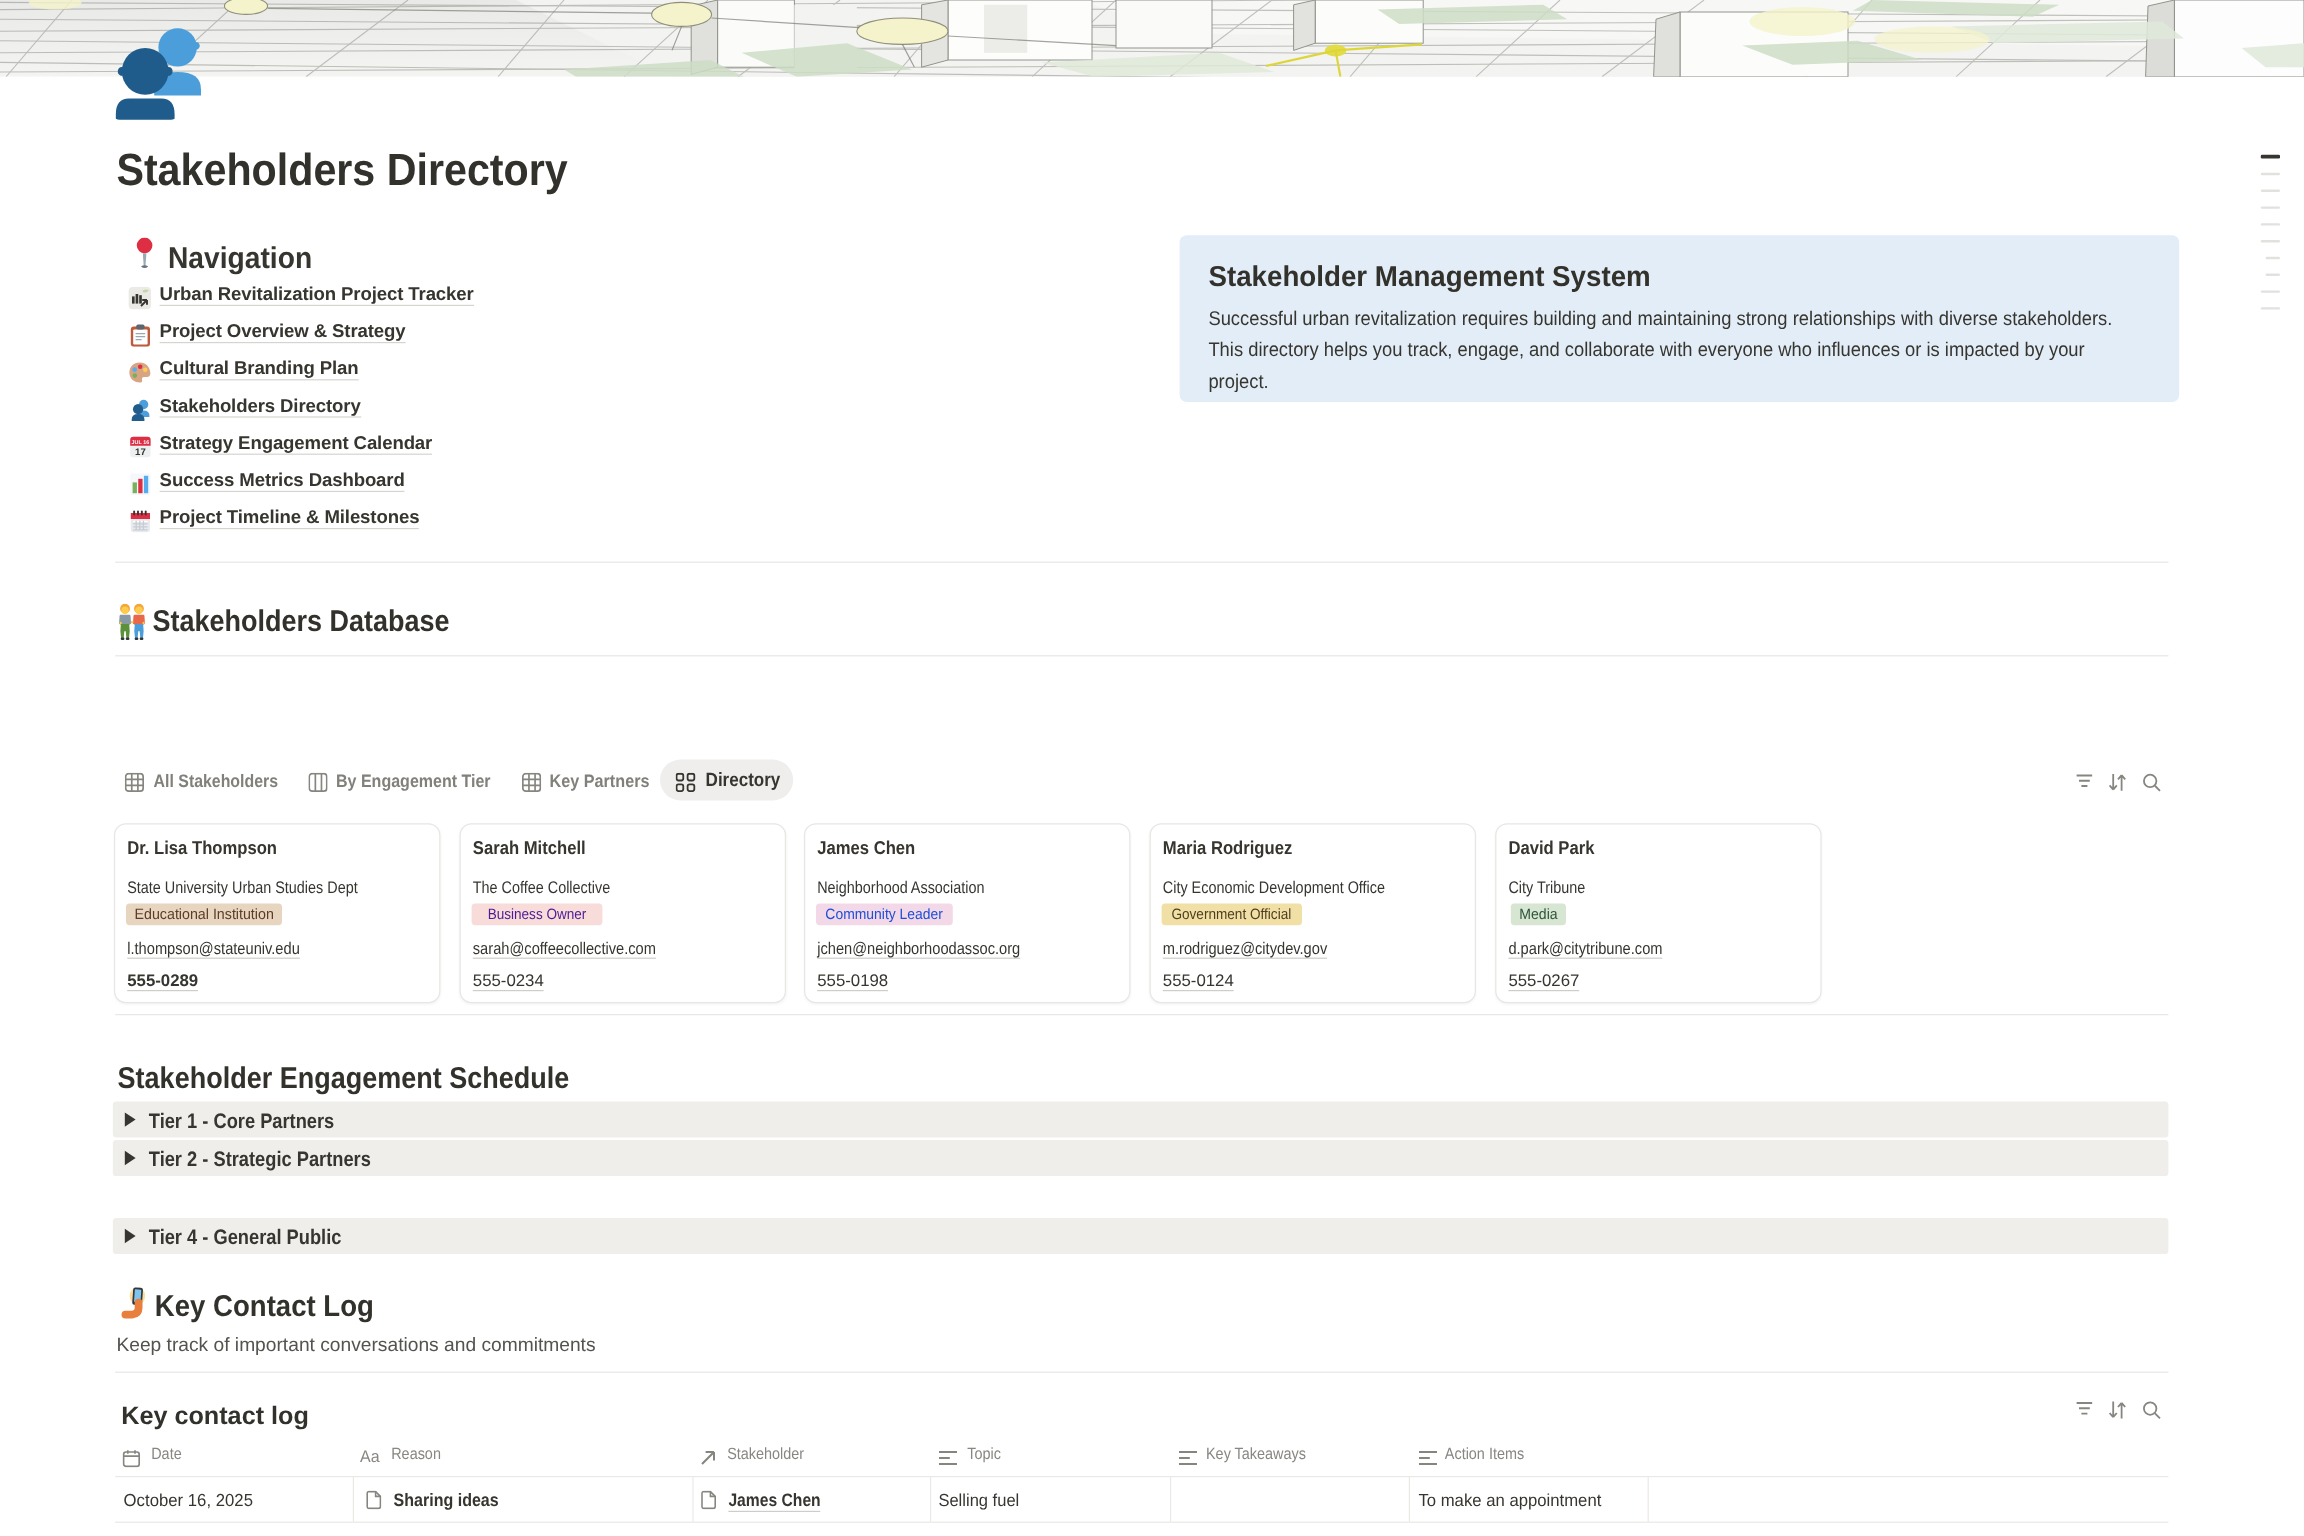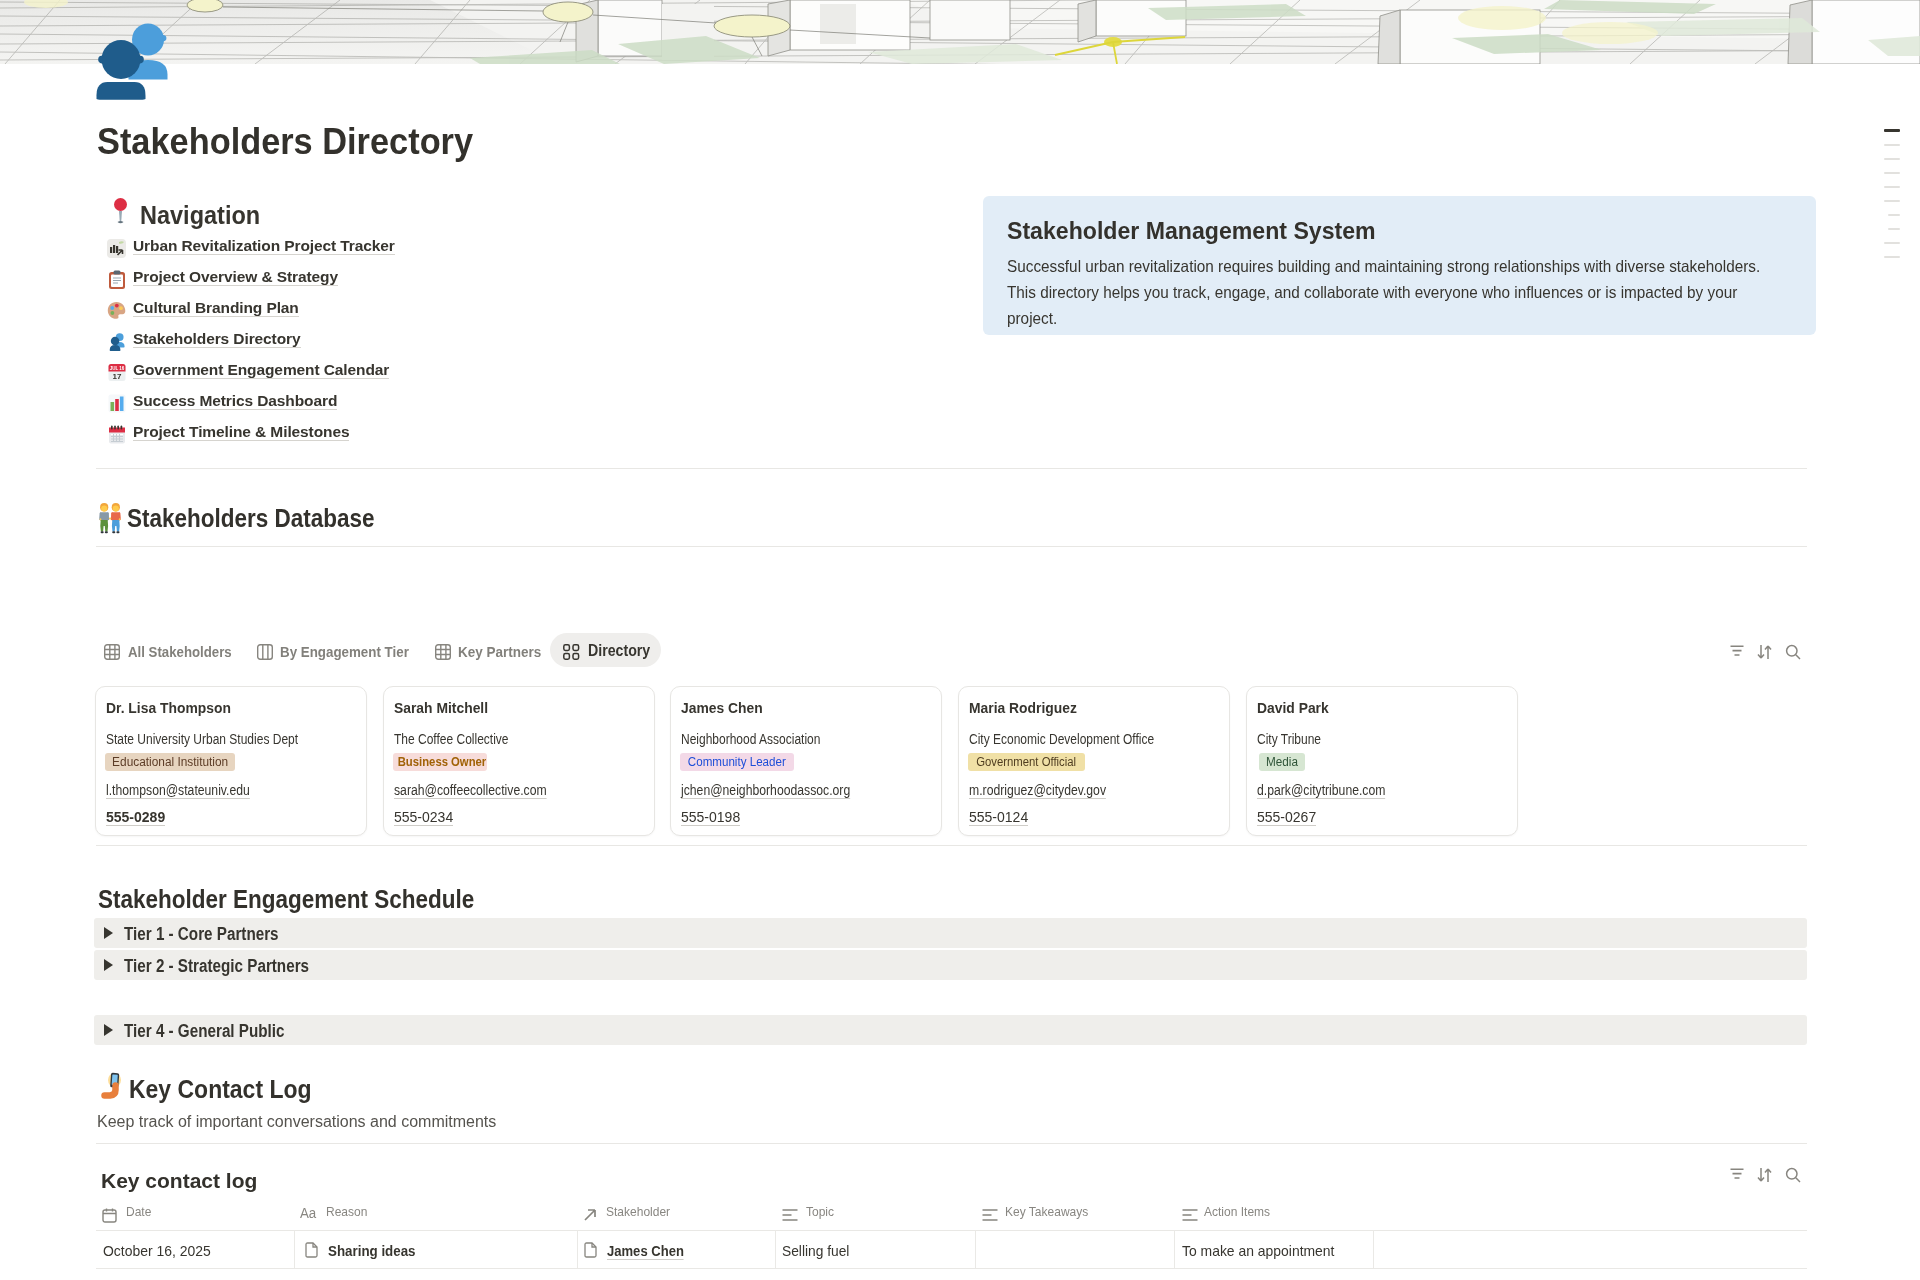--- a/index.html
+++ b/index.html
@@ -175,21 +175,21 @@
       </g>
   </svg>
   <div class="navlink" style="top:330.3px;"><span>Stakeholders Directory</span></div>
 
   <svg class="abs" style="left:108px;top:363.3px" width="18" height="19" viewBox="0 0 18 19">
     <rect x="0.5" y="1" width="17" height="17" rx="2.5" fill="#ecf0f1"></rect>
     <path d="M0.5 3.5 q0-2.5 2.5-2.5 l12 0 q2.5 0 2.5 2.5 l0 5 l-17 0 z" fill="#dd2e44"></path>
     <text x="9" y="7" font-size="4.5" fill="#fff" text-anchor="middle" font-weight="bold" font-family="Liberation Sans">JUL 16</text>
     <text x="9" y="16" font-size="8" fill="#37352f" text-anchor="middle" font-weight="bold" font-family="Liberation Sans">17</text>
   </svg>
-  <div class="navlink" style="top:361.3px;"><span>Government Engagement Calendar</span></div>
+  <div class="navlink" style="top:361.3px;"><span>Strategy Engagement Calendar</span></div>
 
   <svg class="abs" style="left:108px;top:394.3px" width="18" height="19" viewBox="0 0 18 19">
     <rect x="0.5" y="0.5" width="17" height="18" rx="2" fill="#f5f8fa"></rect>
     <rect x="2.5" y="8" width="3.6" height="9" fill="#78b159"></rect>
     <rect x="7.2" y="5" width="3.6" height="12" fill="#dd2e44"></rect>
     <rect x="11.9" y="2.5" width="3.6" height="14.5" fill="#55acee"></rect>
   </svg>
   <div class="navlink" style="top:392.3px;"><span>Success Metrics Dashboard</span></div>
 
   <svg class="abs" style="left:108px;top:425.3px" width="18" height="19" viewBox="0 0 18 19">
@@ -291,21 +291,21 @@
   <div class="card" style="left:1246px;top:686px;"></div>
 
   <div class="cname" style="left:106px;top:698.8px;">Dr. Lisa Thompson</div>
   <div class="cline" style="left:106px;top:731px;">State University Urban Studies Dept</div>
   <div class="tag" style="left:105px;top:753.4px;width:130px;background:#e7d5c0;color:#5c3c26;"><span style="transform:scaleX(0.949);">Educational Institution</span></div>
   <div class="cline" style="left:106px;top:782px;transform:scaleX(0.872);"><span class="cund">l.thompson@stateuniv.edu</span></div>
   <div class="cline" style="left:106px;top:808.5px;transform:scaleX(1);font-weight:bold;"><span class="cund">555-0289</span></div>
 
   <div class="cname" style="left:394px;top:698.8px;">Sarah Mitchell</div>
   <div class="cline" style="left:394px;top:731px;">The Coffee Collective</div>
-  <div class="tag" style="left:393.2px;top:753.4px;width:94px;background:#f7dcda;color:#a16207;font-weight:bold;"><span style="transform:scaleX(0.904);">Business Owner</span></div>
+  <div class="tag" style="left:393.2px;top:753.4px;width:109px;background:#f7dcda;color:#4c1d95;"><span style="transform:scaleX(0.904);">Business Owner</span></div>
   <div class="cline" style="left:394px;top:782px;transform:scaleX(0.872);"><span class="cund">sarah@coffeecollective.com</span></div>
   <div class="cline" style="left:394px;top:808.5px;transform:scaleX(1);"><span class="cund">555-0234</span></div>
 
   <div class="cname" style="left:681px;top:698.8px;">James Chen</div>
   <div class="cline" style="left:681px;top:731px;">Neighborhood Association</div>
   <div class="tag" style="left:680.2px;top:753.4px;width:113.4px;background:#f3d9e7;color:#1d4ed8;"><span style="transform:scaleX(0.928);">Community Leader</span></div>
   <div class="cline" style="left:681px;top:782px;transform:scaleX(0.872);"><span class="cund">jchen@neighborhoodassoc.org</span></div>
   <div class="cline" style="left:681px;top:808.5px;transform:scaleX(1);"><span class="cund">555-0198</span></div>
 
   <div class="cname" style="left:969px;top:698.8px;">Maria Rodriguez</div>

